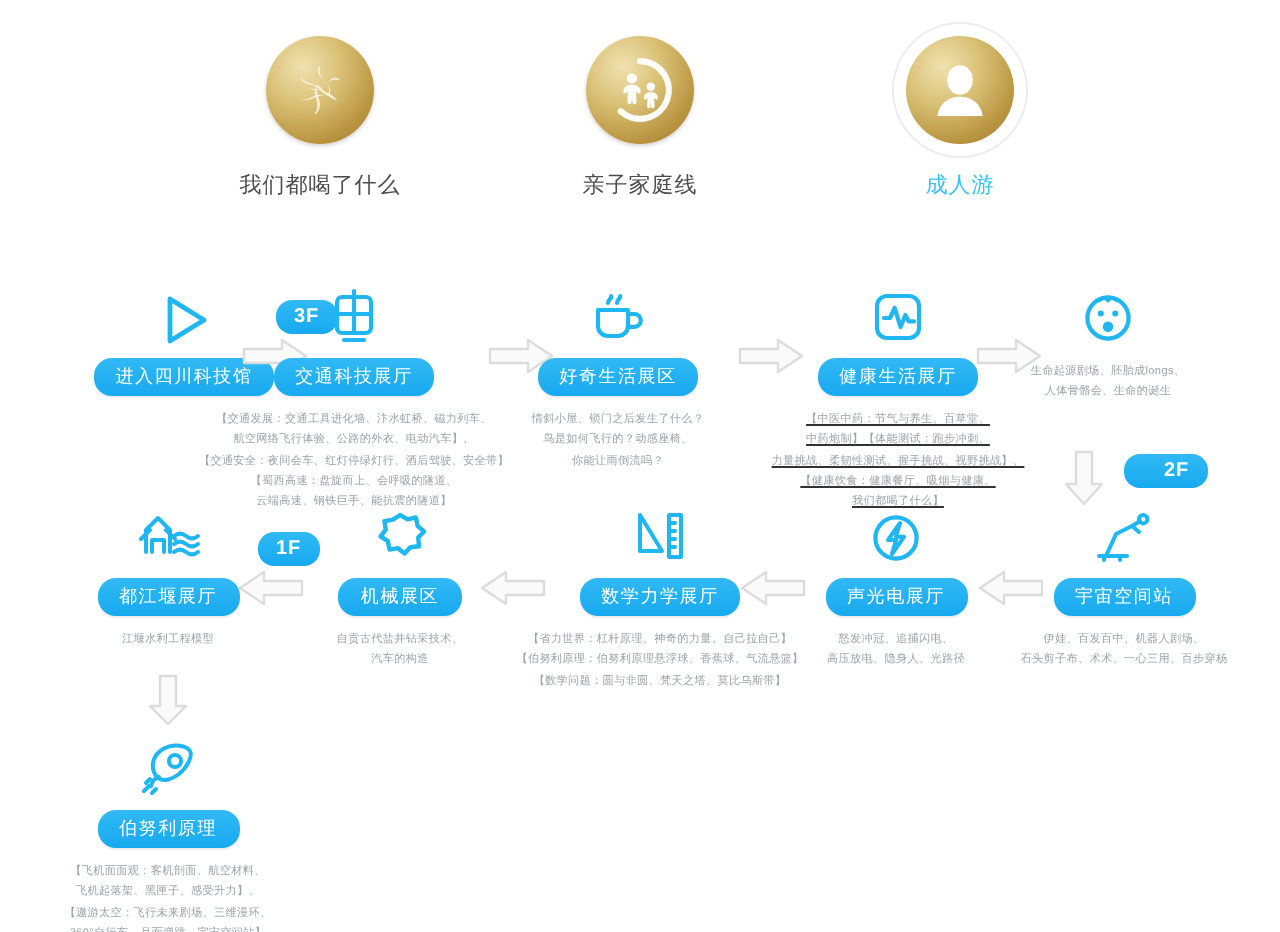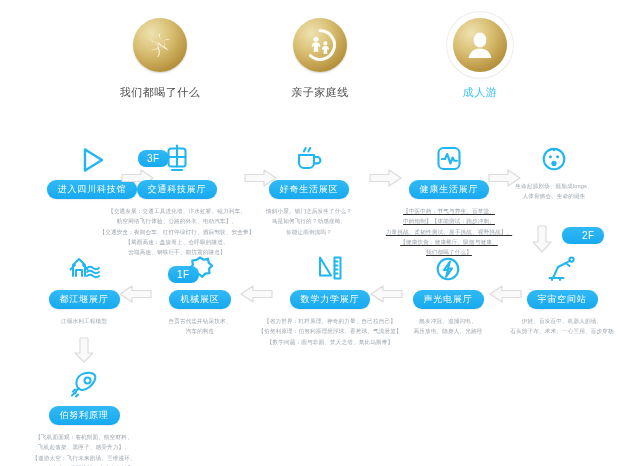--- a/index.html
+++ b/index.html
@@ -76,21 +76,21 @@
     color:#9aa3ab;
     letter-spacing:.15px;
     white-space:pre-line;
   }
 
   
   .floor{
     position:absolute;
     background:linear-gradient(180deg,#31b9f5 0%,#17a9ef 100%);
     color:#fff;
-    font-size:10px;font-weight:normal;
+    font-size:10px;font-weight:bold;
     padding:3px 9px;
     border-radius:8px;
     letter-spacing:.5px;
   }
 
   
   .arrow{position:absolute;}
   .arrow svg{display:block;}
 </style>
 </head>
@@ -270,21 +270,21 @@
             <path d="M20 14c2-1.6 4-1.6 6 0s4 1.6 6 0"></path>
             <path d="M20 18c2-1.6 4-1.6 6 0s4 1.6 6 0"></path>
             <path d="M20 22c2-1.6 4-1.6 6 0s4 1.6 6 0"></path>
           </g>
         </svg>
       </div>
       <div class="pill">都江堰展厅</div>
       <div class="desc" style="width:128px;">江堰水利工程模型</div>
     </div>
 
-    <div class="floor" style="left:129px;top:14px;margin-left:39px;">1F</div>
+    <div class="floor" style="left:129px;top:14px;">1F</div>
 
     <div class="arrow" style="left:117px;top:32px;">
       <svg width="36" height="20" viewBox="0 0 36 20" aria-hidden="true">
         <path d="M34 6.5 h-19 V2 L3 10 l12 8 v-4.5 h19 Z" fill="#fafafa" stroke="#dcdcdc" stroke-width="1.2" stroke-linejoin="round"></path>
       </svg>
     </div>
 
     <div class="node" style="left:136px;top:0;width:128px;">
       <div class="node-icon">
         <svg width="30" height="30" viewBox="0 0 30 30" aria-hidden="true">

